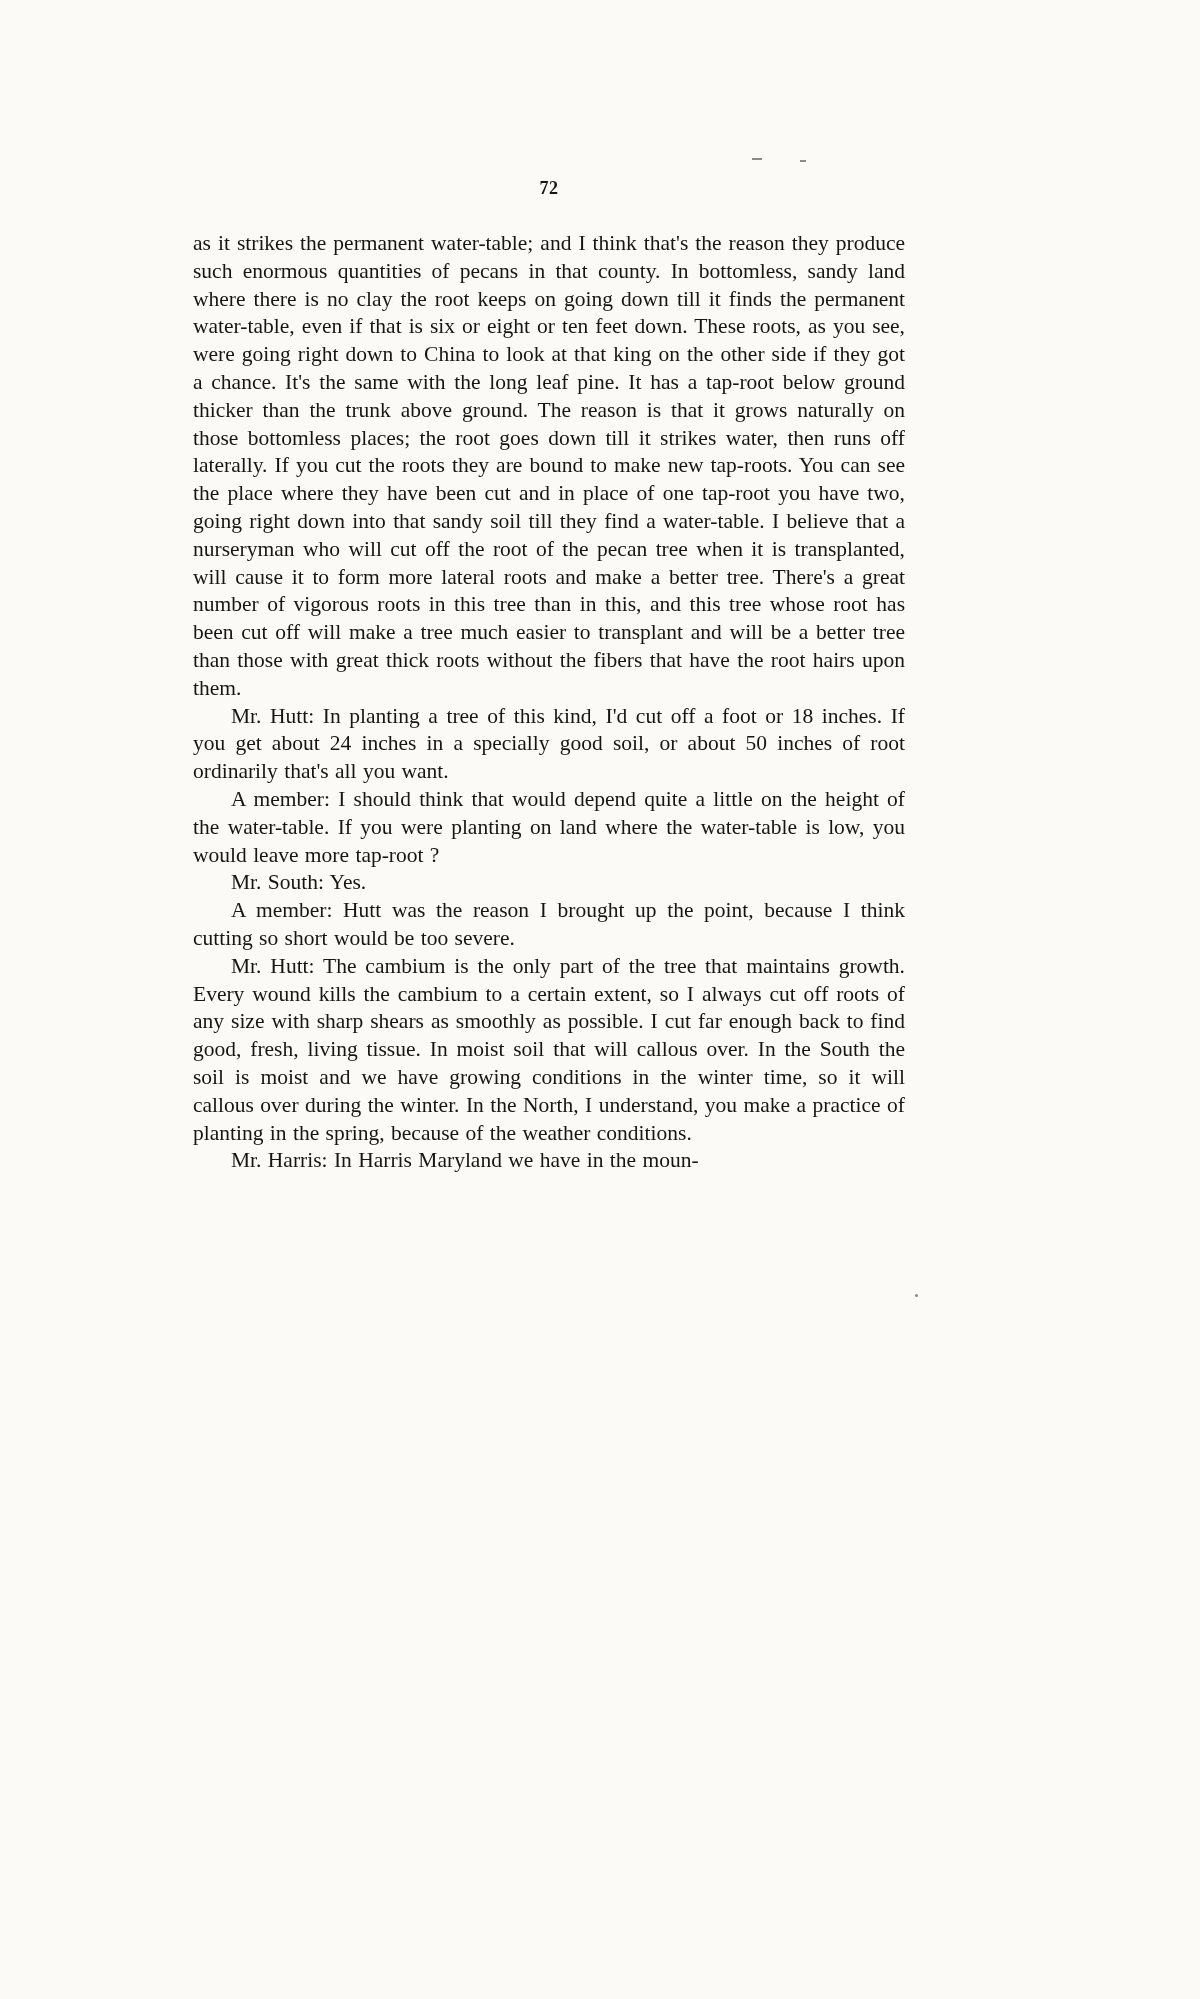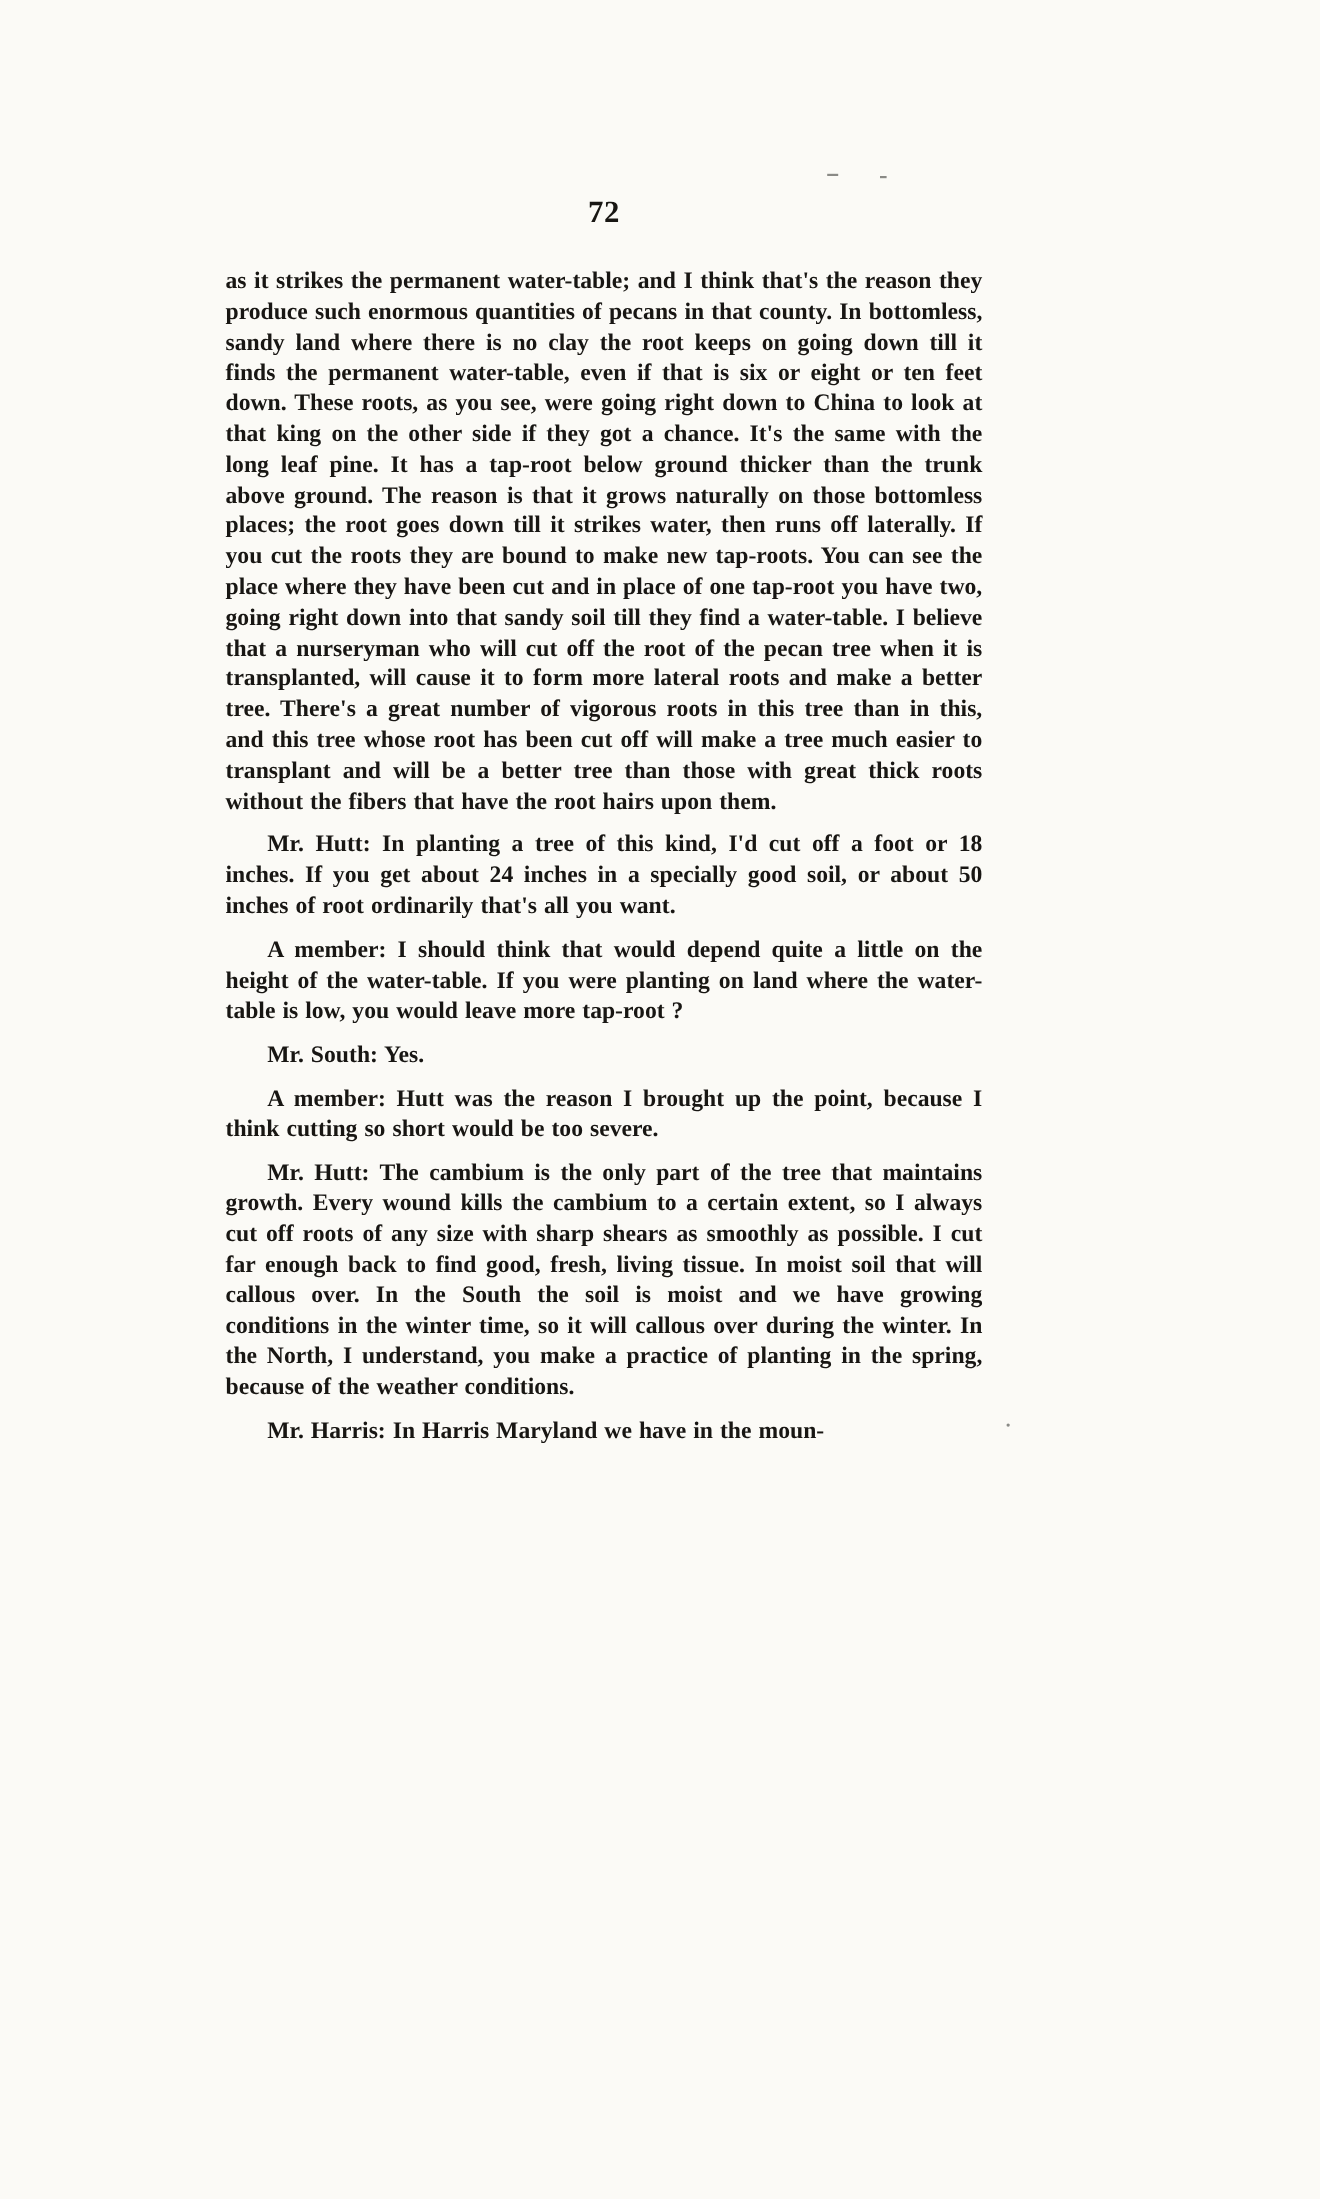--- a/index.html
+++ b/index.html
@@ -20,37 +20,36 @@
     overflow: hidden;
     color: #181613;
   }
   .page-number {
     position: absolute;
     top: 178px;
     left: 193px;
     width: 712px;
     text-align: center;
     font-weight: bold;
-    font-size: 28px;
+    font-size: 18px;
     letter-spacing: 0.5px;
   }
   .text-block {
     position: absolute;
     top: 230px;
     left: 193px;
     width: 712px;
     font-size: 21.5px;
     line-height: 27.8px;
     text-align: justify;
     word-spacing: 1px;
   }
   .text-block p {
-    margin: 12px;
+    margin: 0;
     padding: 0;
-    font-weight: bold;
   }
   .text-block p.indent {
     text-indent: 38px;
   }
   .artifact {
     position: absolute;
     background: #8a8a86;
   }
   .artifact.dash1 {
     top: 158px;

